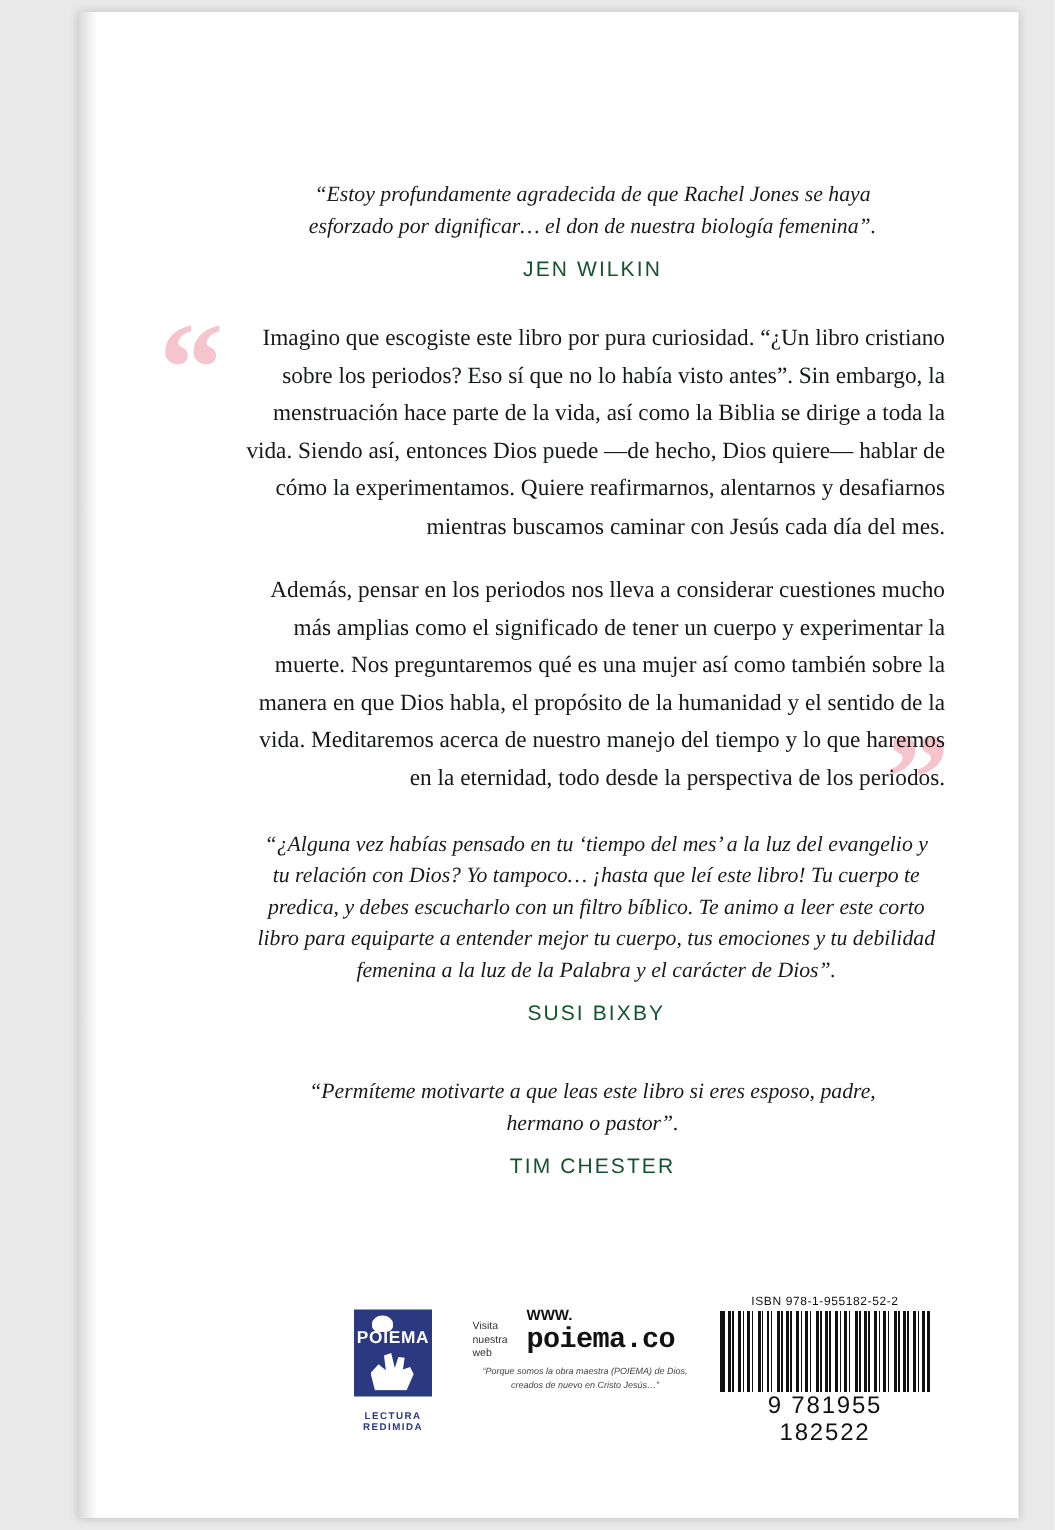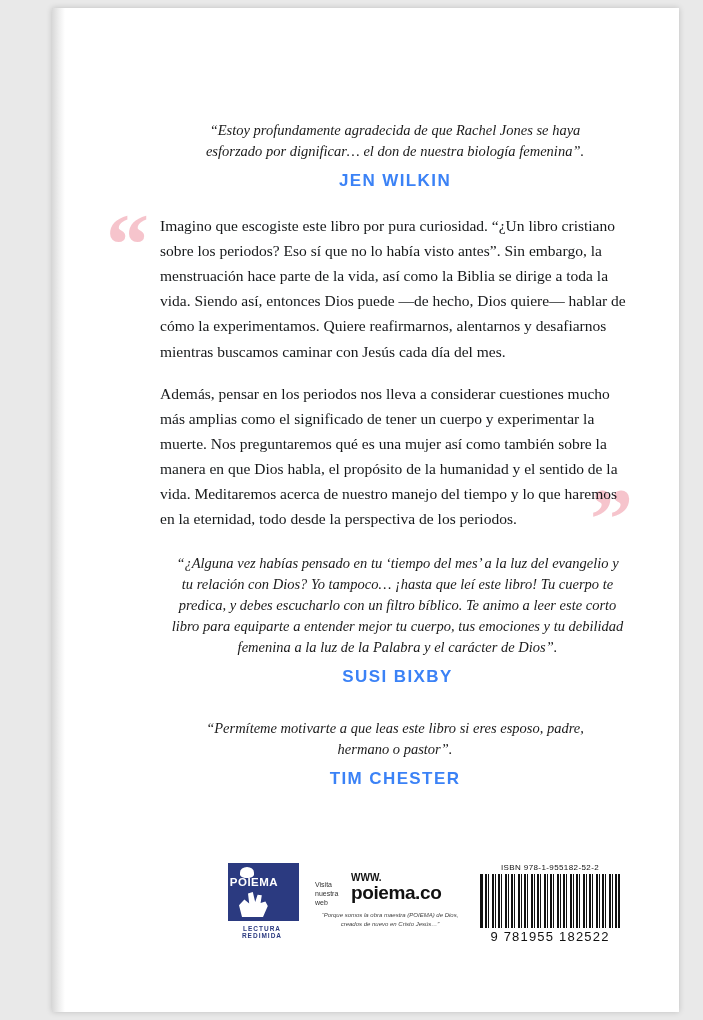--- a/index.html
+++ b/index.html
@@ -45,24 +45,24 @@
   .endorse-quote {
     font-style: italic;
     font-size: 14.5px;
     line-height: 1.45;
     color: #1a1a1a;
     margin: 0 auto;
   }
   .endorse-name {
     margin-top: 9px;
     font-family: "Liberation Sans", sans-serif;
-    font-weight: bold;
-    font-size: 17px;
+    font-weight: normal;
+    font-size: 14px;
     letter-spacing: 1.4px;
-    color: #3b82f6;
+    color: #14532d;
   }
 
   #top-endorsement {
     position: absolute;
     top: 112px;
     left: 5px;
     width: 460px;
   }
   #top-endorsement .endorse-quote { width: 430px; }
 
@@ -70,21 +70,21 @@
     position: absolute;
     top: 205px;
     left: 0;
     width: 470px;
   }
   #body-block p {
     margin: 0 0 17px 0;
     font-size: 15.5px;
     line-height: 1.62;
     color: #16181a;
-    text-align: left;
+    text-align: right;
   }
   #body-block p:last-child { margin-bottom: 16px; }
 
   .quote-mark {
     position: absolute;
     font-family: "Liberation Serif", serif;
     color: #f6c4cc;
     font-weight: bold;
     line-height: 1;
     user-select: none;
@@ -127,25 +127,24 @@
   #logo {
     position: absolute;
     left: 68px;
     top: 0;
     width: 68px;
     text-align: center;
   }
   .logo-box {
     width: 52px;
     height: 58px;
-    margin: 0 auto;
+    margin: 10px auto;
     background: #2b3a80;
     position: relative;
     overflow: hidden;
-    padding-left: 19px;
   }
   .logo-word {
     position: absolute;
     left: 0;
     top: 13px;
     width: 52px;
     color: #ffffff;
     font-family: "Liberation Sans", sans-serif;
     font-weight: bold;
     font-size: 11.5px;
@@ -201,21 +200,21 @@
     top: 3px;
     font-family: "Liberation Sans", sans-serif;
     font-weight: bold;
     font-size: 10px;
     color: #111;
   }
   .web-domain {
     position: absolute;
     left: 36px;
     top: 13px;
-    font-family: Liberation Sans, sans-serif;
+    font-family: Liberation Mono, monospace;
     font-weight: bold;
     font-size: 19px;
     color: #111;
     letter-spacing: -0.4px;
   }
   .web-tag {
     position: absolute;
     left: 0;
     top: 42px;
     width: 150px;
@@ -249,21 +248,21 @@
       #111 0px, #111 1px, #fff 1px, #fff 3px,
       #111 3px, #111 5px, #fff 5px, #fff 6px,
       #111 6px, #111 7px, #fff 7px, #fff 10px,
       #111 10px, #111 12px, #fff 12px, #fff 13px
     );
     border-left: 2px solid #111;
     border-right: 2px solid #111;
   }
   .barcode-num {
     font-family: "Liberation Sans", sans-serif;
-    font-size: 13px;
+    font-size: 16px;
     color: #111;
     letter-spacing: 1.2px;
     margin-top: 1px;
     text-align: center;
   }
 </style>
 </head>
 <body>
 
 <div id="page">

